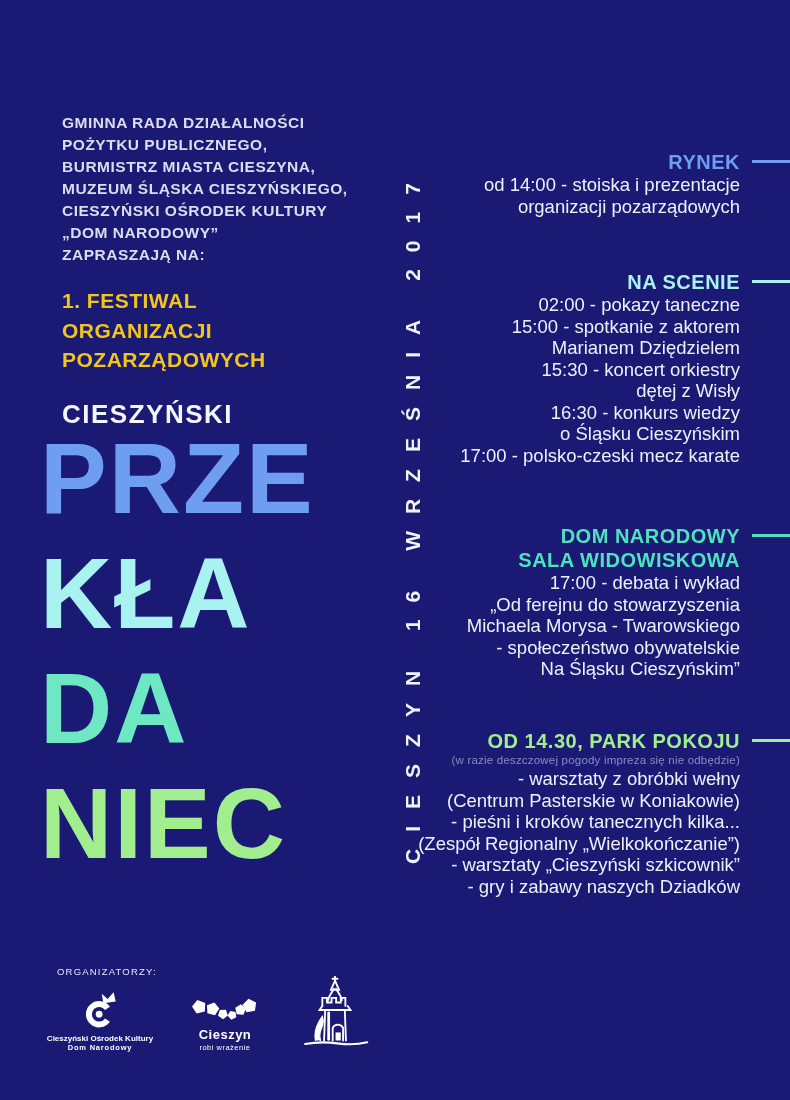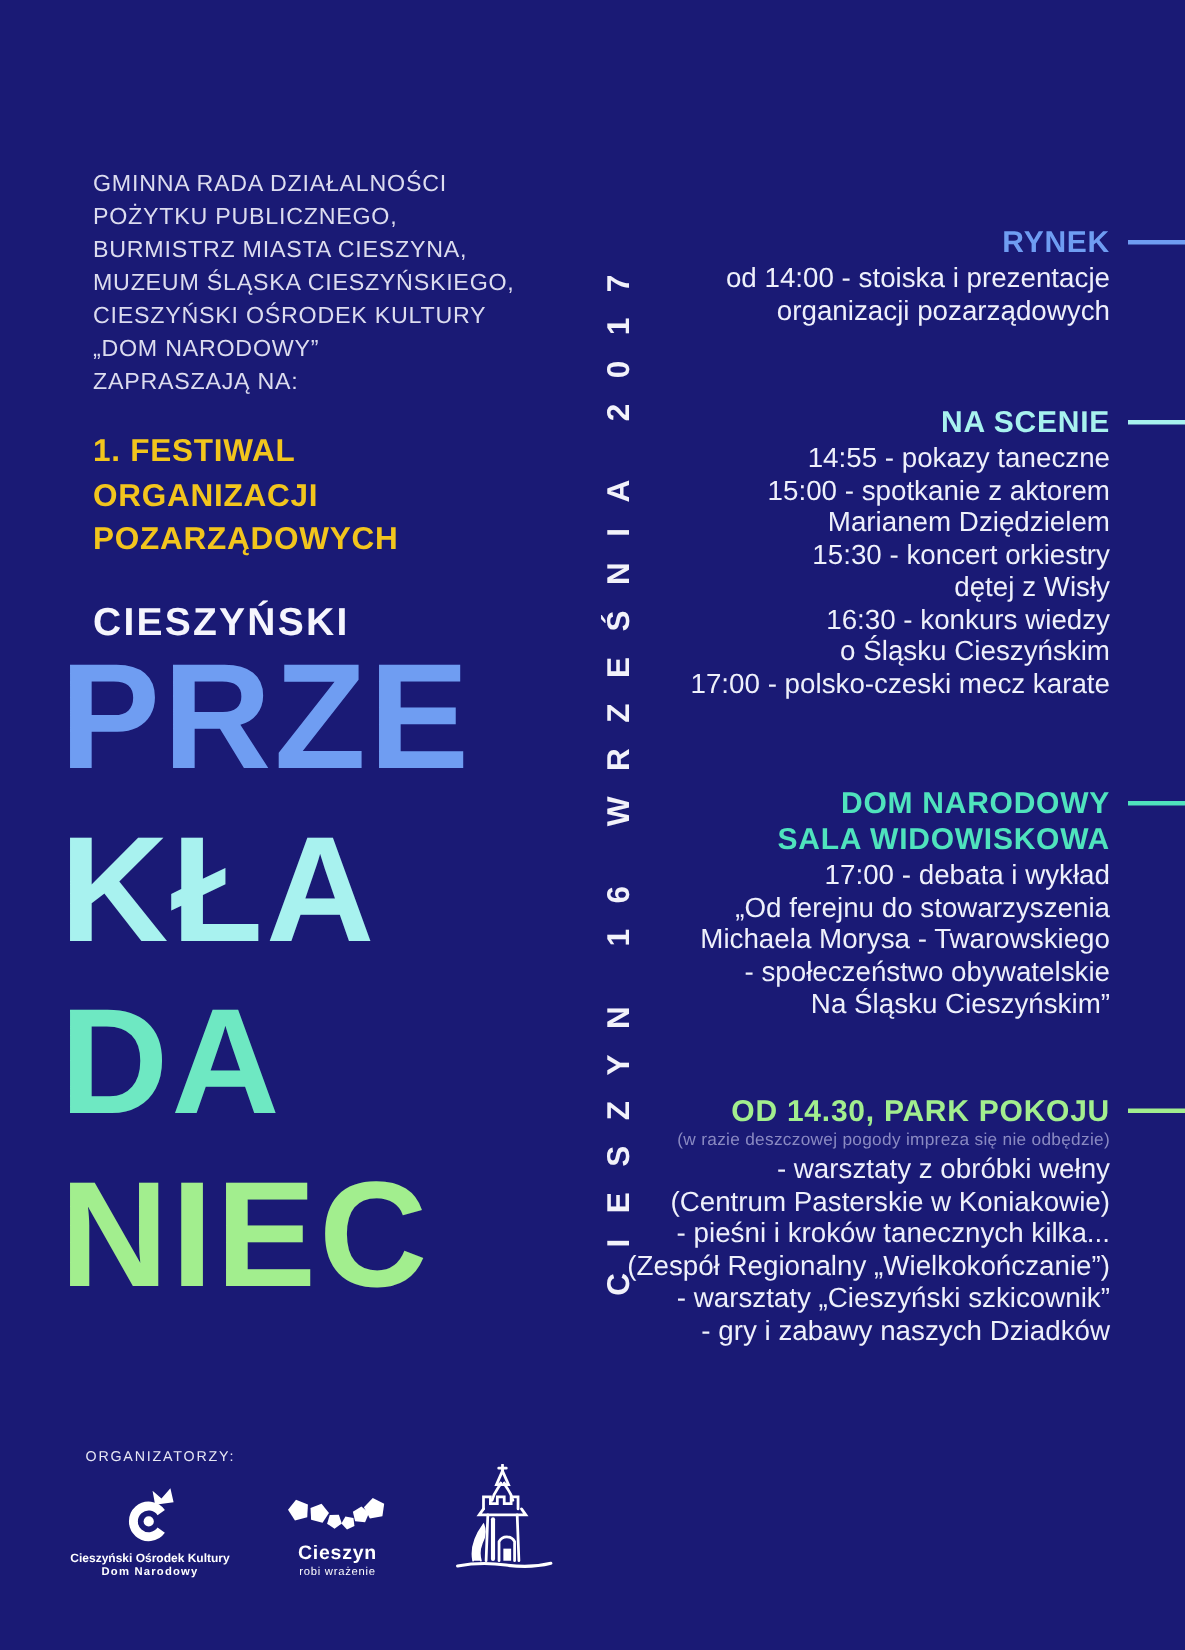--- a/index.html
+++ b/index.html
@@ -4,21 +4,21 @@
 <style>
   html,body{margin:0;padding:0;background:#0e0e45;}
   .poster{
     position:relative;width:790px;height:1100px;overflow:hidden;
     background:#1a1a75;
     font-family:"Liberation Sans",sans-serif;
     -webkit-font-smoothing:antialiased;
   }
   
   .org-block{position:absolute;left:62px;top:112px;color:#dcdcef;
-    font-size:15.5px;line-height:22px;letter-spacing:.5px;font-weight:400;}
+    font-size:15.5px;line-height:22px;letter-spacing:.5px;font-weight:700;}
   .festival-title{position:absolute;left:62px;top:286px;color:#f2c51d;
     font-size:21px;line-height:29.5px;font-weight:bold;letter-spacing:.5px;}
   .subtitle{position:absolute;left:62px;top:399px;color:#f5f5fd;
     font-size:26px;font-weight:bold;letter-spacing:1.5px;text-align:center;}
   .bigword-line{position:absolute;left:40px;font-size:100px;font-weight:800;
     letter-spacing:2px;line-height:100px;}
   .bw0{top:428px;color:#6f9df2;}
   .bw1{top:543px;color:#a8f2ef;}
   .bw2{top:658px;color:#6ee8c2;}
   .bw3{top:773px;color:#a2ee8e;}
@@ -88,21 +88,21 @@
     </div>
     <div>od 14:00 - stoiska i prezentacje</div>
     <div>organizacji pozarządowych</div>
   </div>
 
   <div class="section sec1">
     <div class="heading">
       <span>NA SCENIE</span>
       <span class="dash"></span>
     </div>
-    <div>14:55 - pokazy taneczne</div>
+    <div>02:00 - pokazy taneczne</div>
     <div>15:00 - spotkanie z aktorem</div>
     <div>Marianem Dziędzielem</div>
     <div>15:30 - koncert orkiestry</div>
     <div>dętej z Wisły</div>
     <div>16:30 - konkurs wiedzy</div>
     <div>o Śląsku Cieszyńskim</div>
     <div>17:00 - polsko-czeski mecz karate</div>
   </div>
 
   <div class="section sec2">

